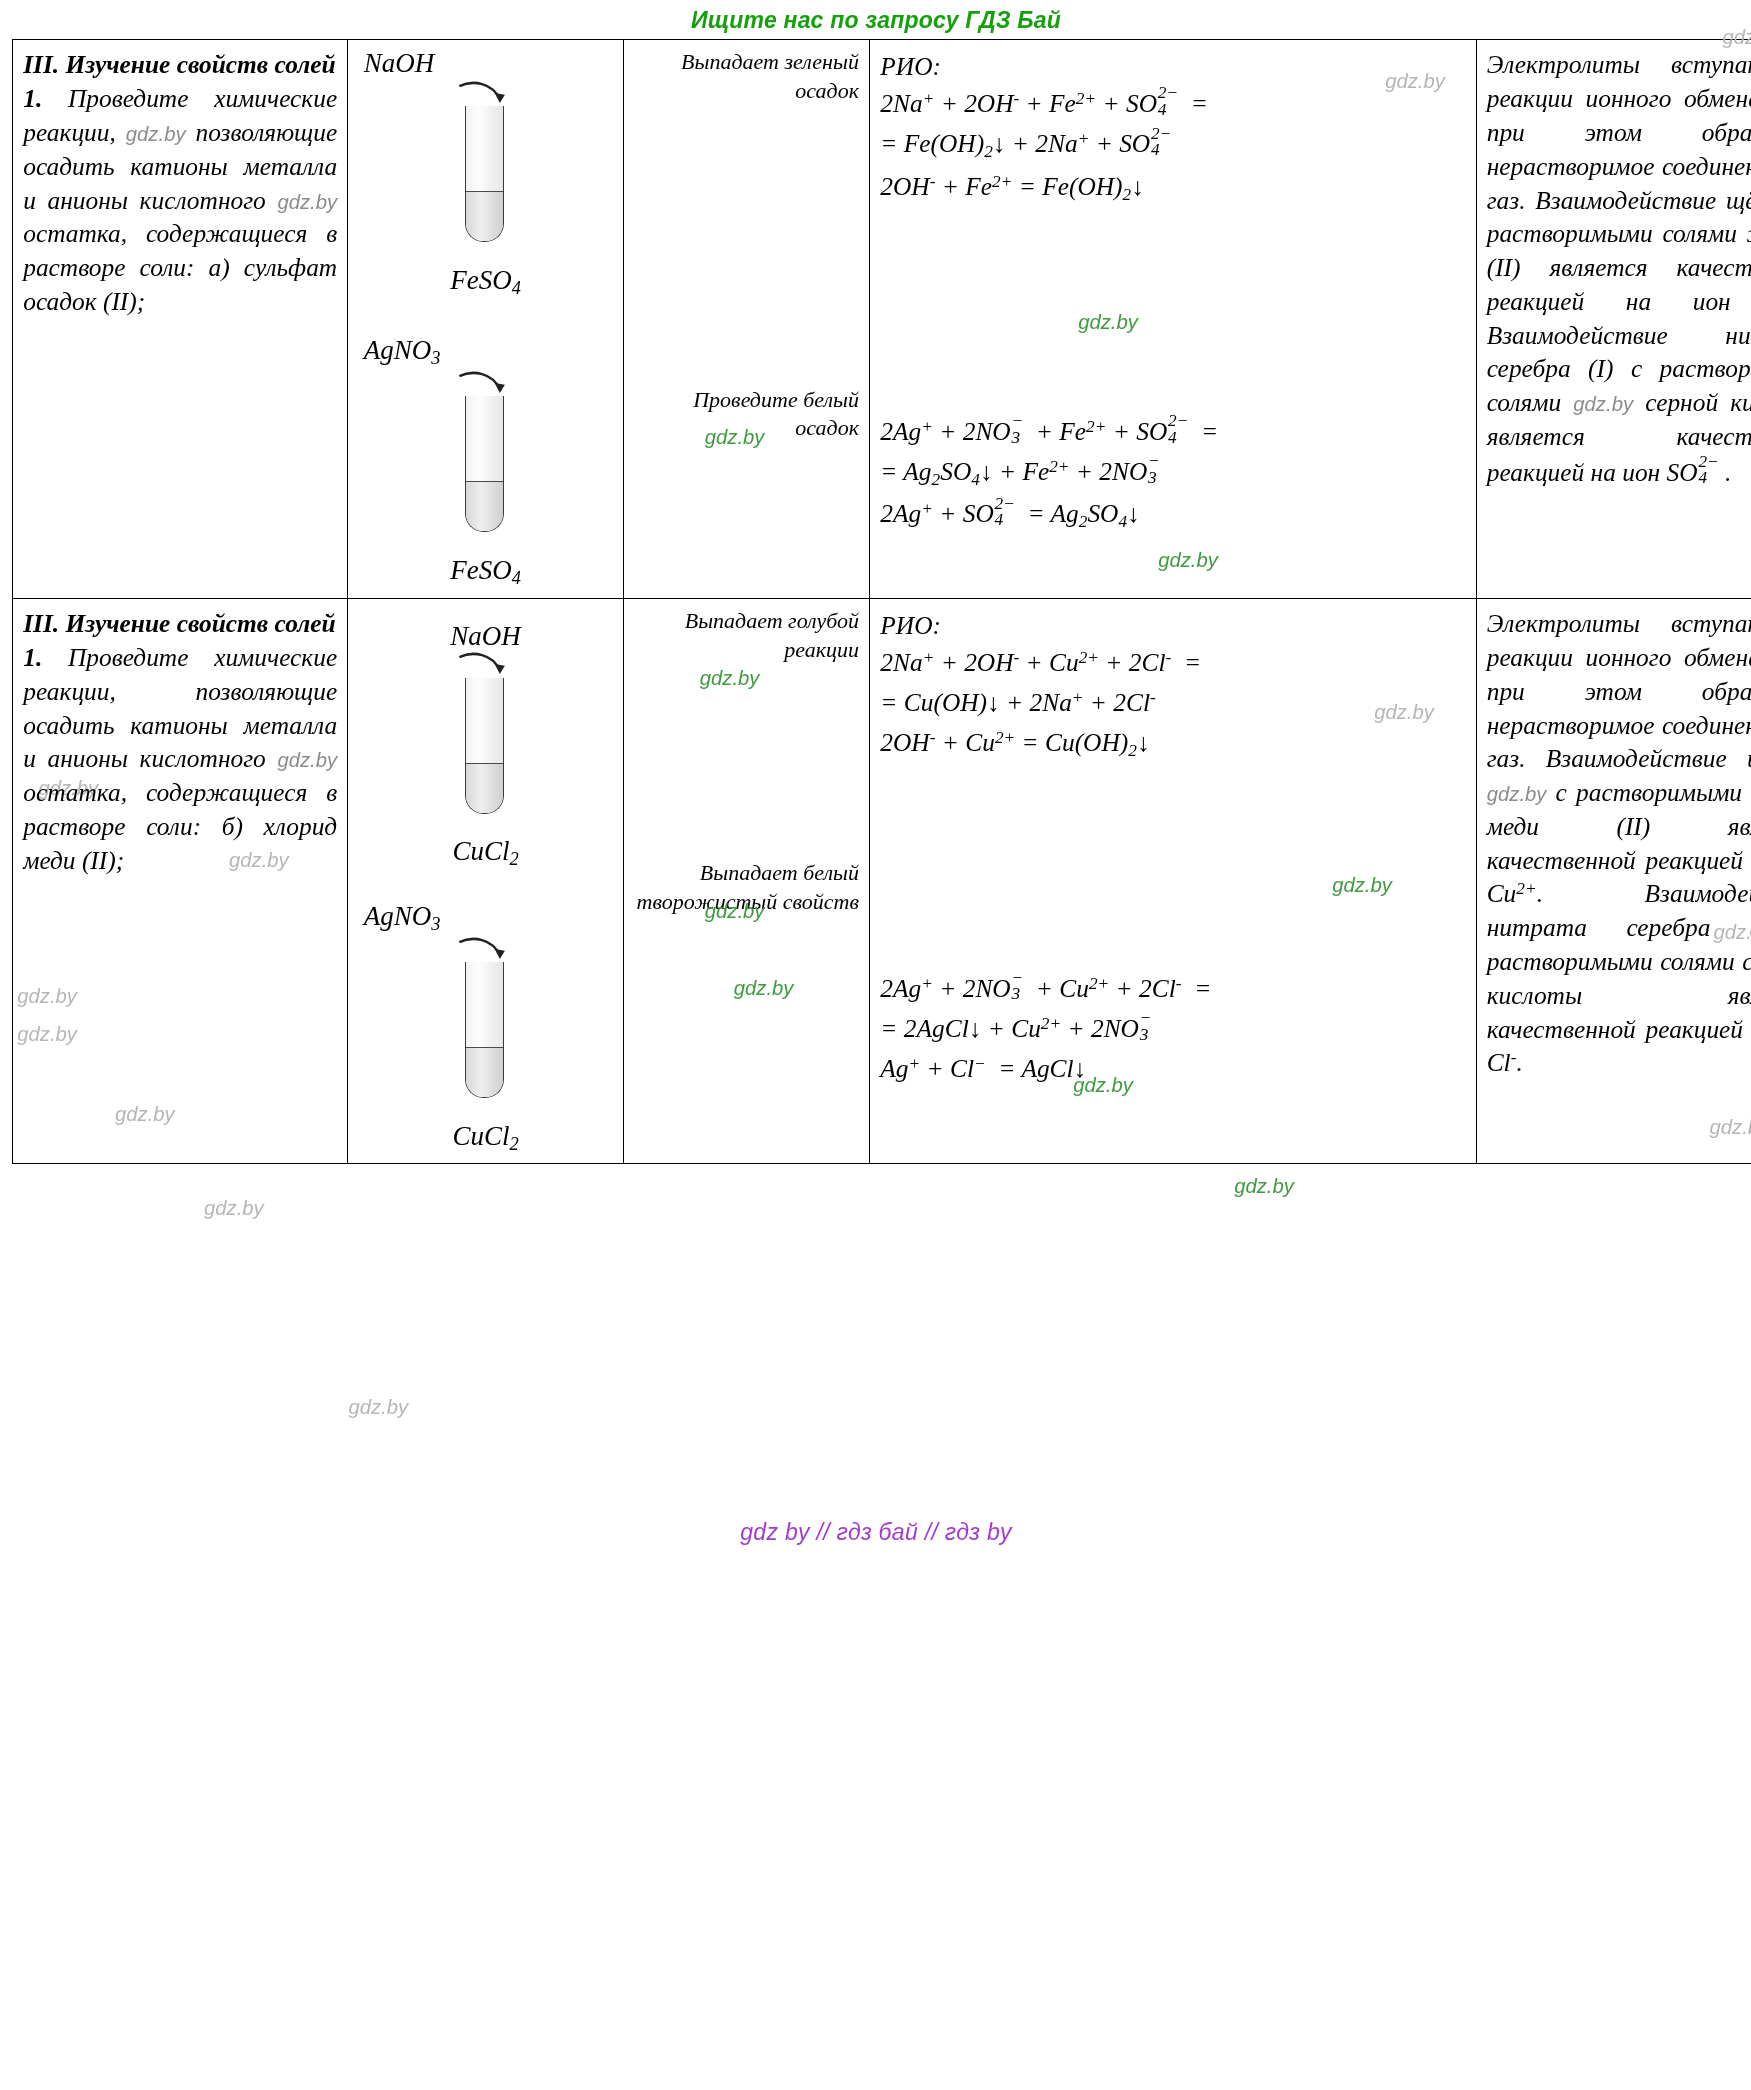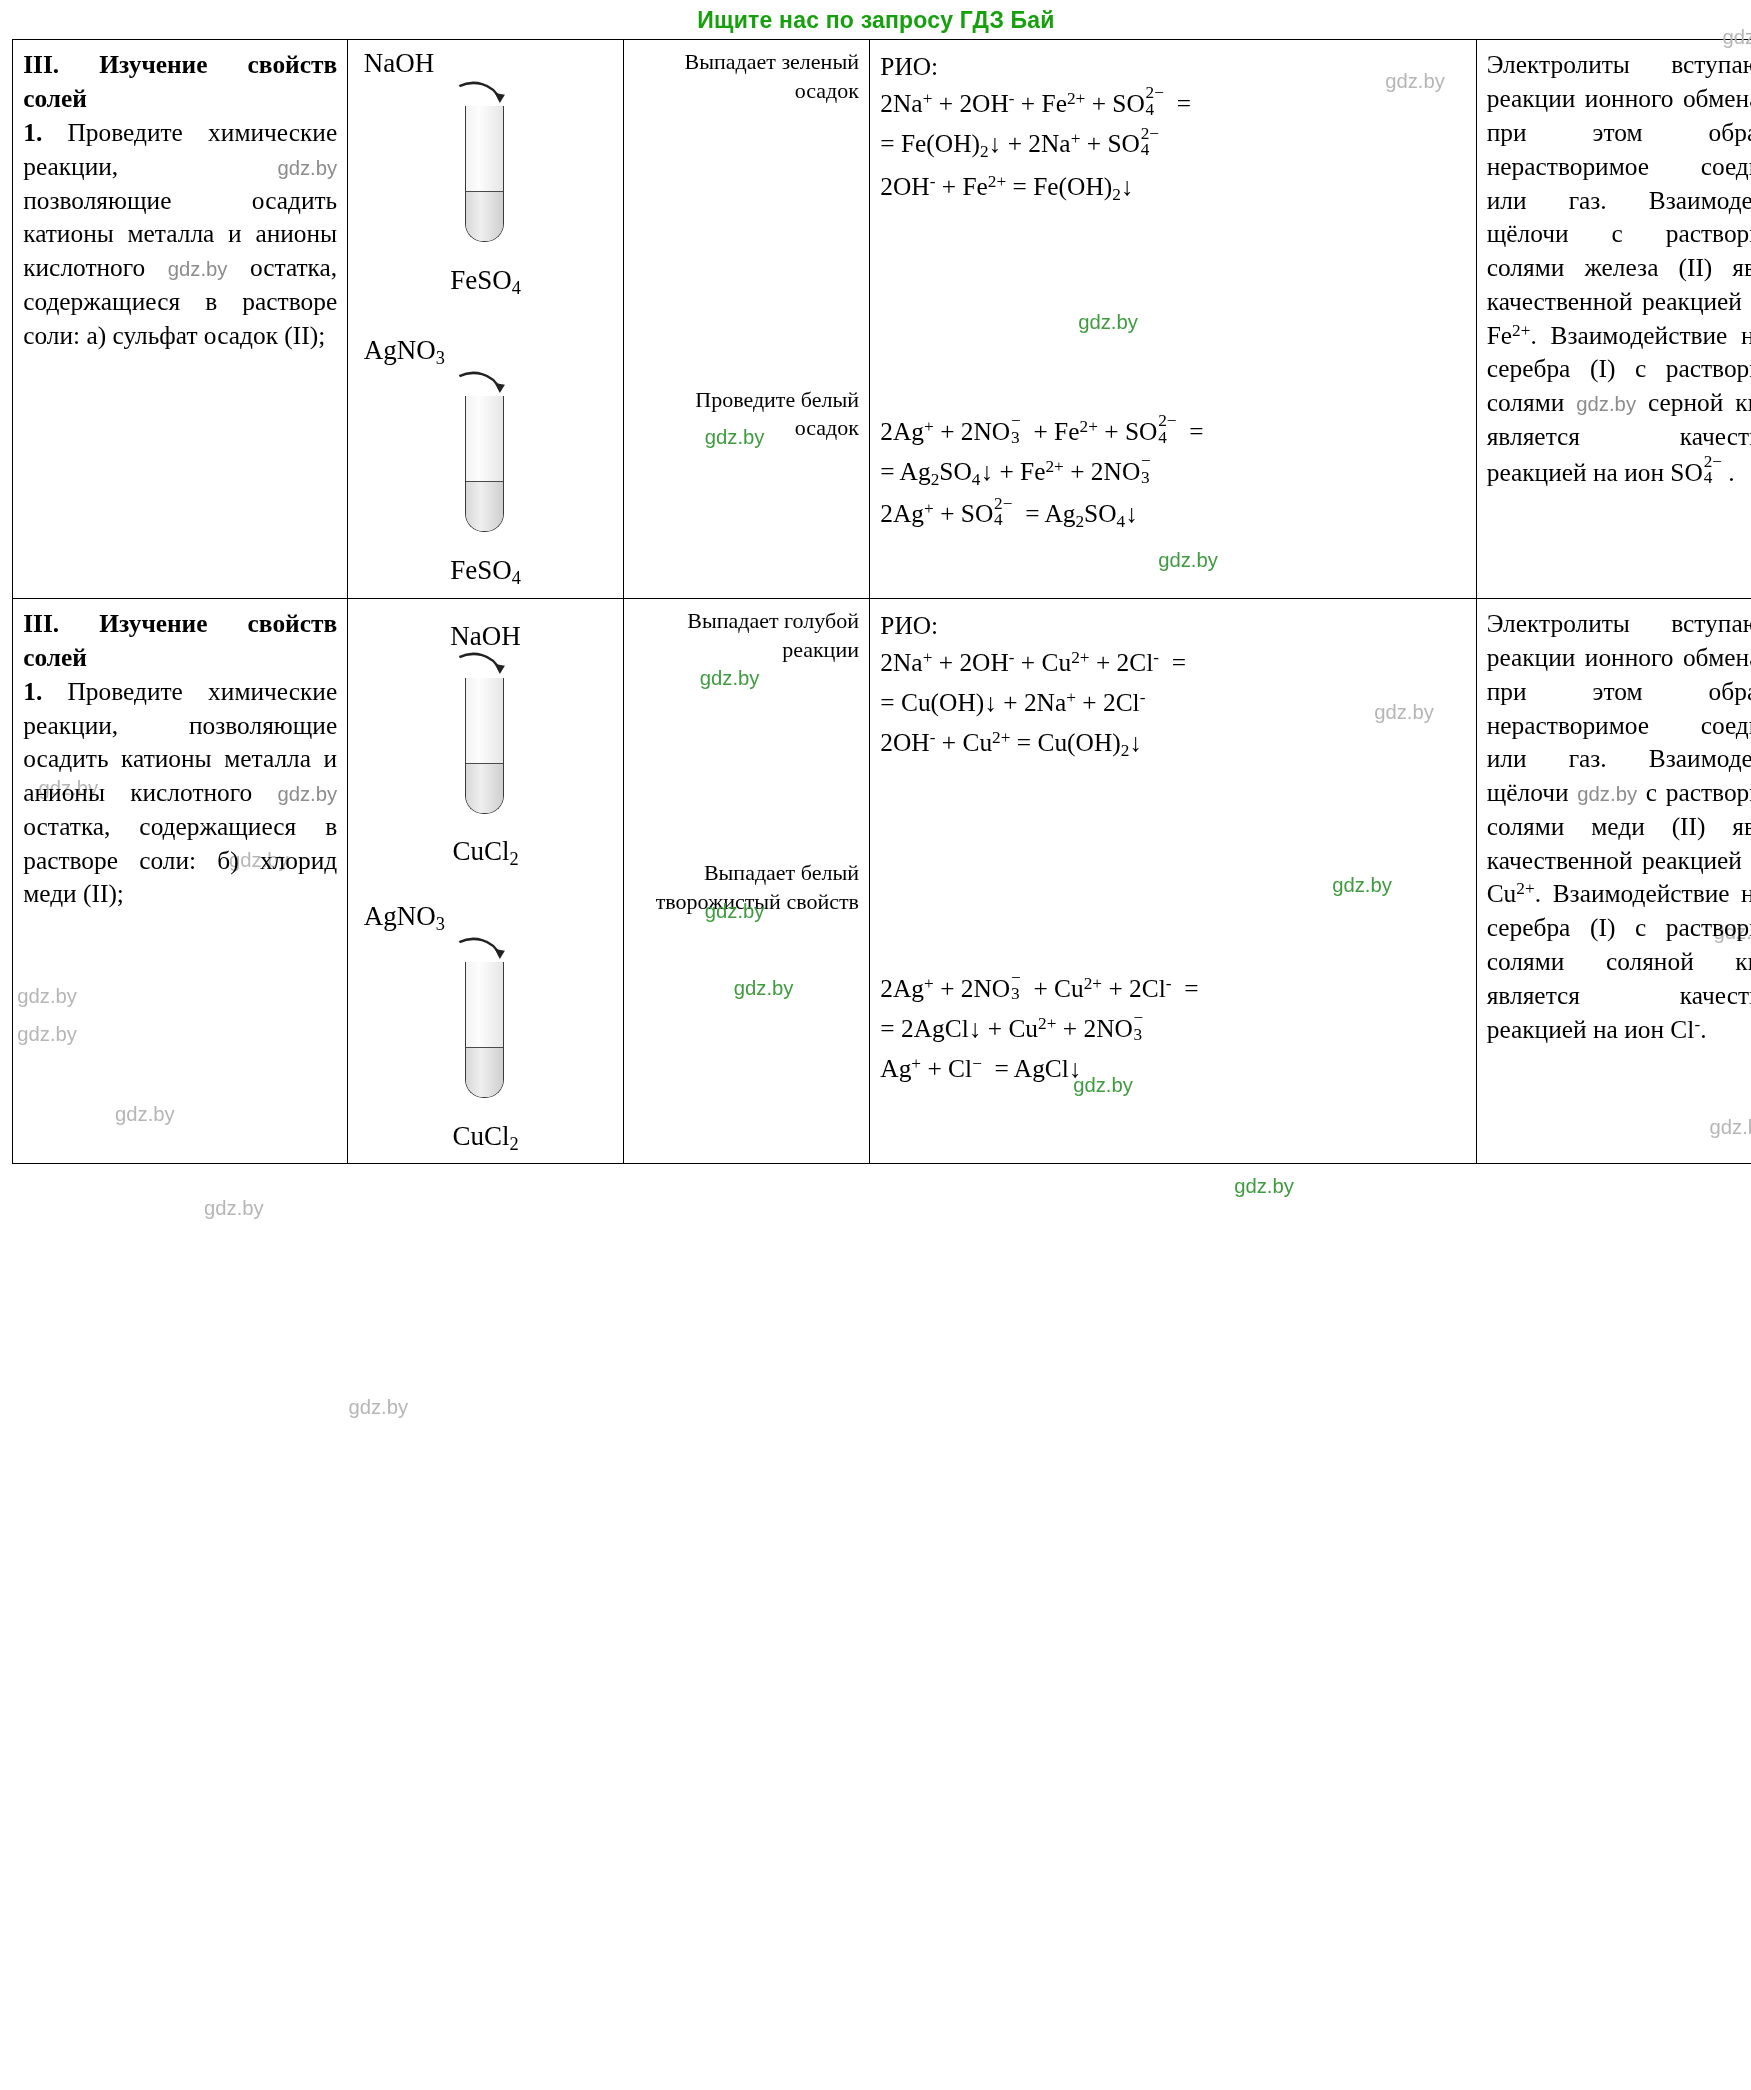--- a/index.html
+++ b/index.html
@@ -11,20 +11,21 @@
     width: 1752px;
     font-family: "Liberation Serif", serif;
     color: #000000;
   }
   .page {
     position: relative;
     width: 1752px;
     height: 1558px;
     overflow: hidden;
     box-sizing: border-box;
+    font-style: italic;
   }
   .top-banner {
     text-align: center;
     color: #17a00e;
     font-family: "Liberation Sans", sans-serif;
     font-weight: bold;
     font-size: 23px;
     padding: 6.8px 0 5.1px 0;
     letter-spacing: 0.2px;
   }
@@ -313,14 +314,15 @@
         <td class="c5">
           <div class="txt">
             Электролиты вступают в реакции ионного обмена, если при этом образуется нерастворимое соединение или газ. Взаимодействие щёлочи <span class="wm-inline">gdz.by</span> с растворимыми солями меди (II) является качественной реакцией на ион Cu<sup>2+</sup>. Взаимодействие нитрата серебра (I) с растворимыми солями соляной кислоты является качественной реакцией на ион Cl<sup>-</sup>.
           </div>
           <div class="wm" style="left:233px; top:517px;">gdz.by</div>
         </td>
       </tr>
     </tbody>
   </table>
 
+  <div class="bottom-banner">gdz by  //  гдз бай  //  гдз by</div>
 </div>
 
 
 </body></html>

